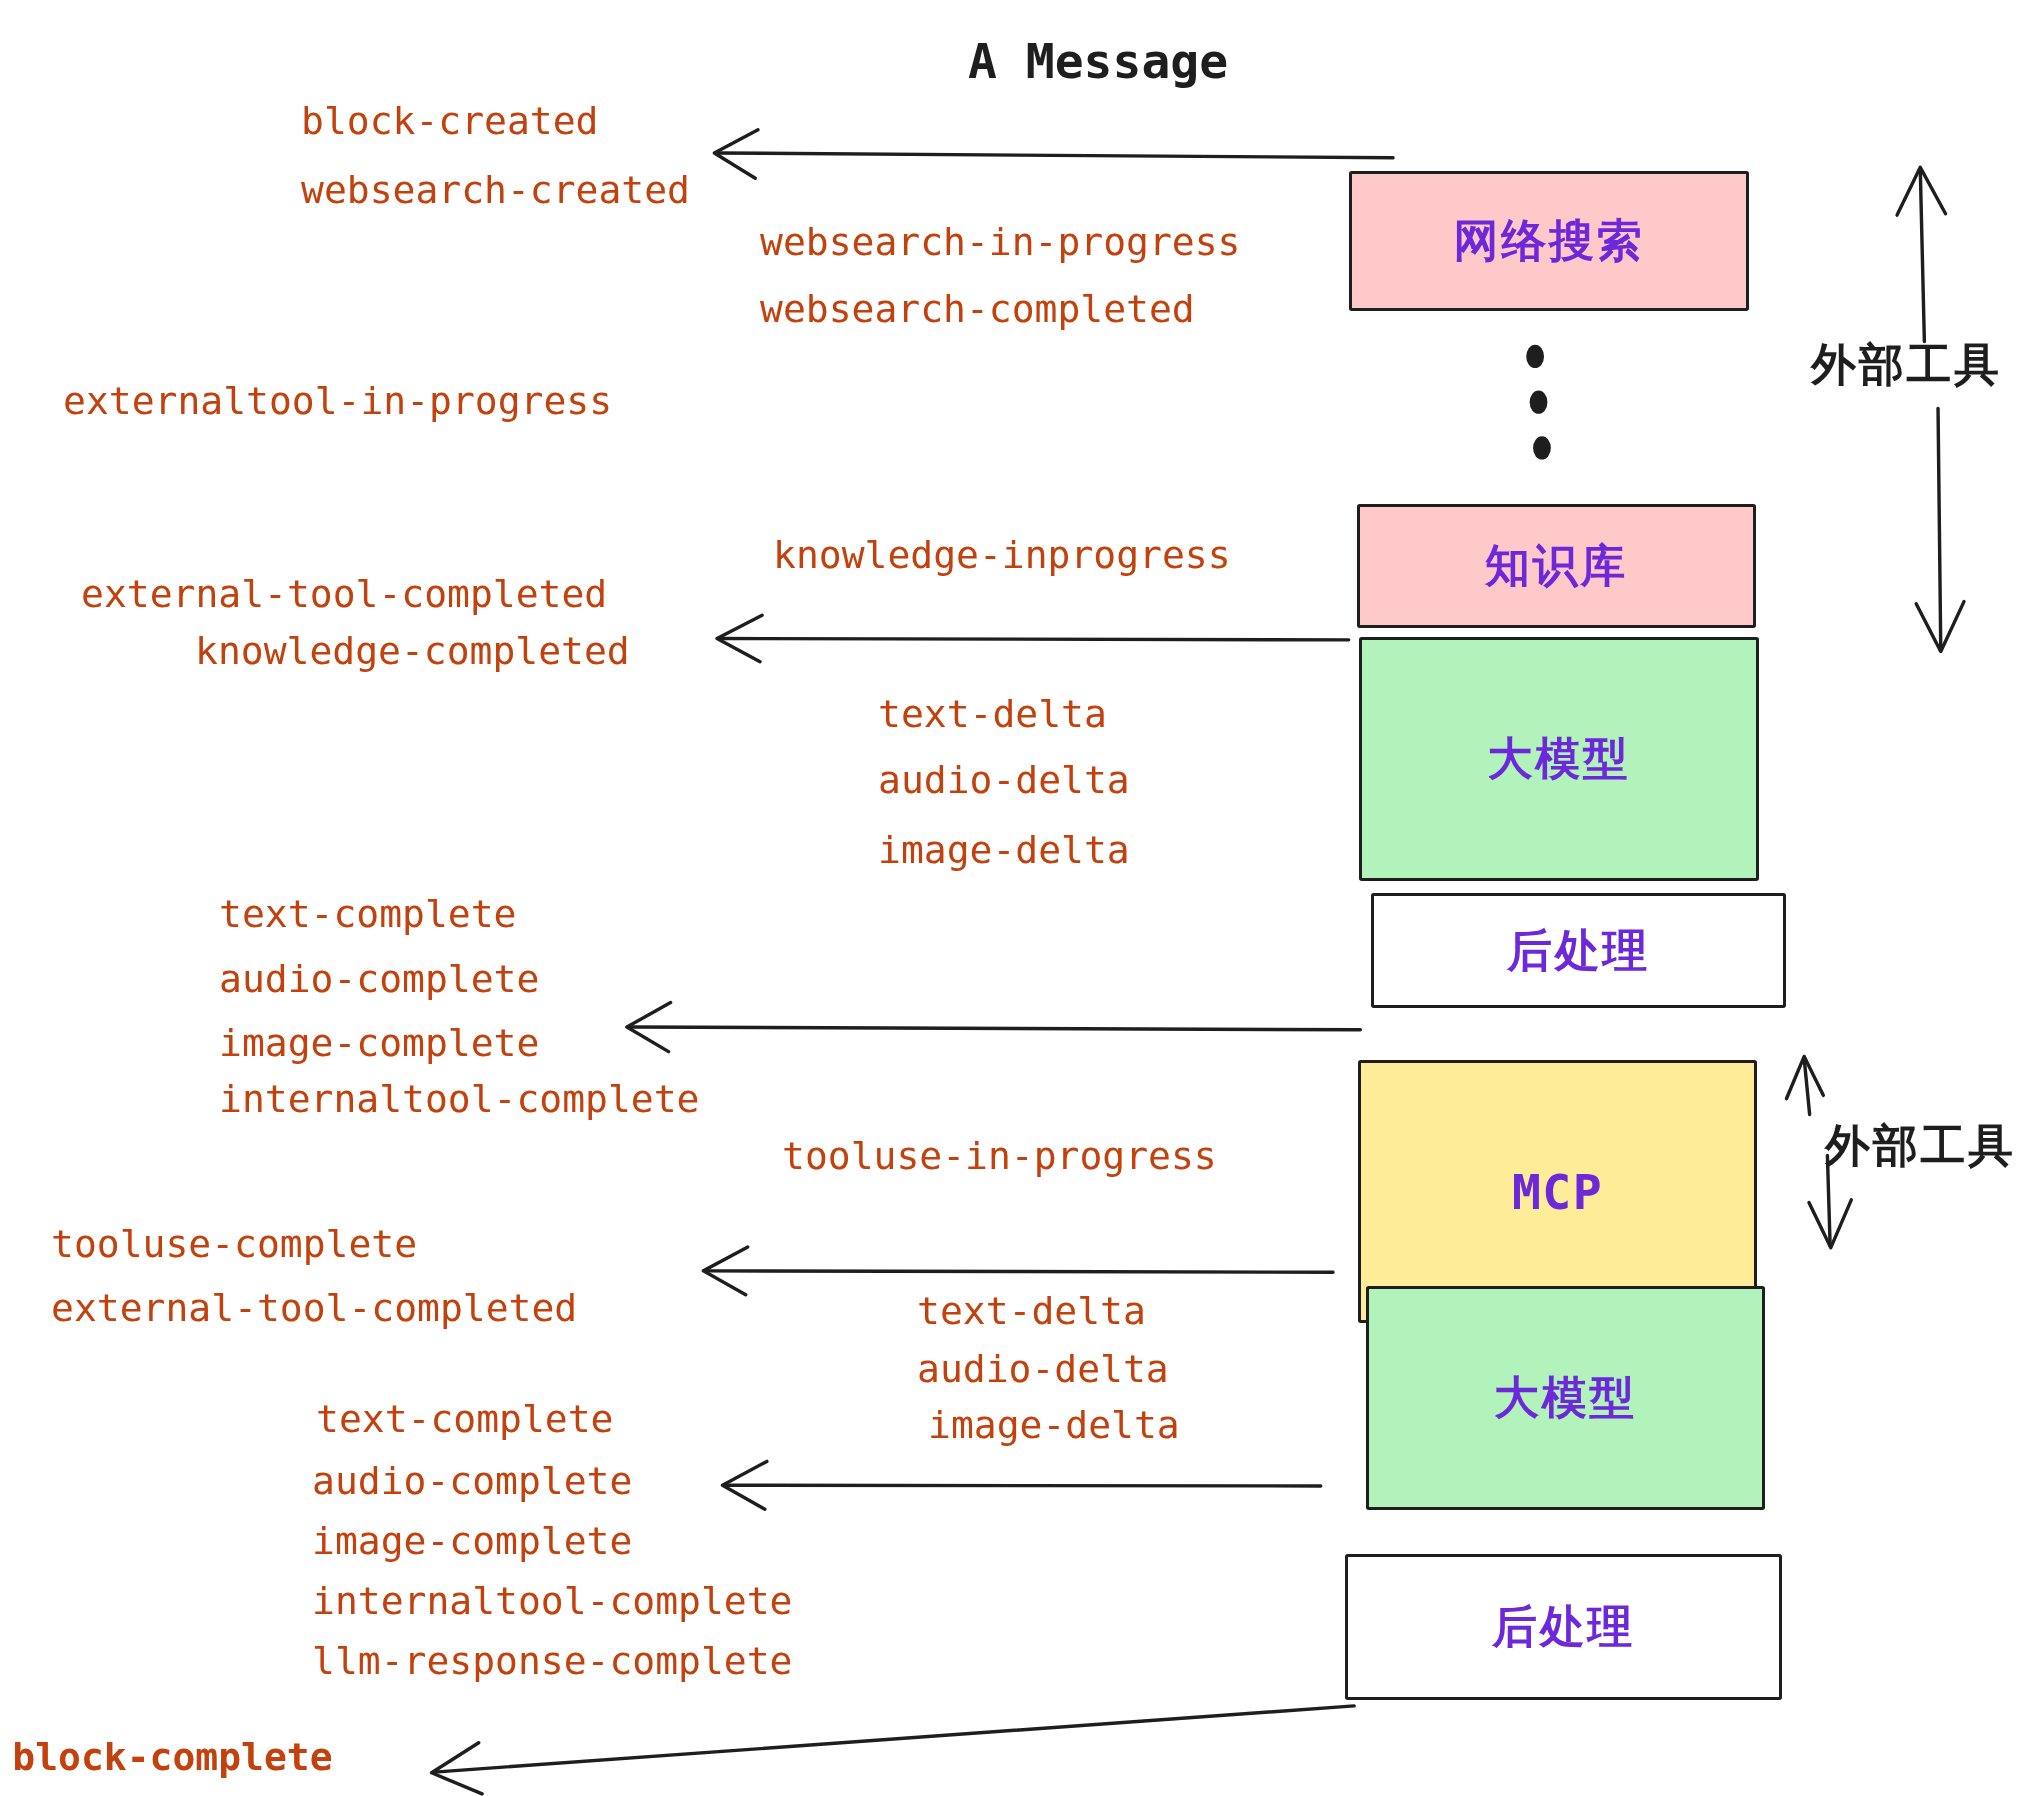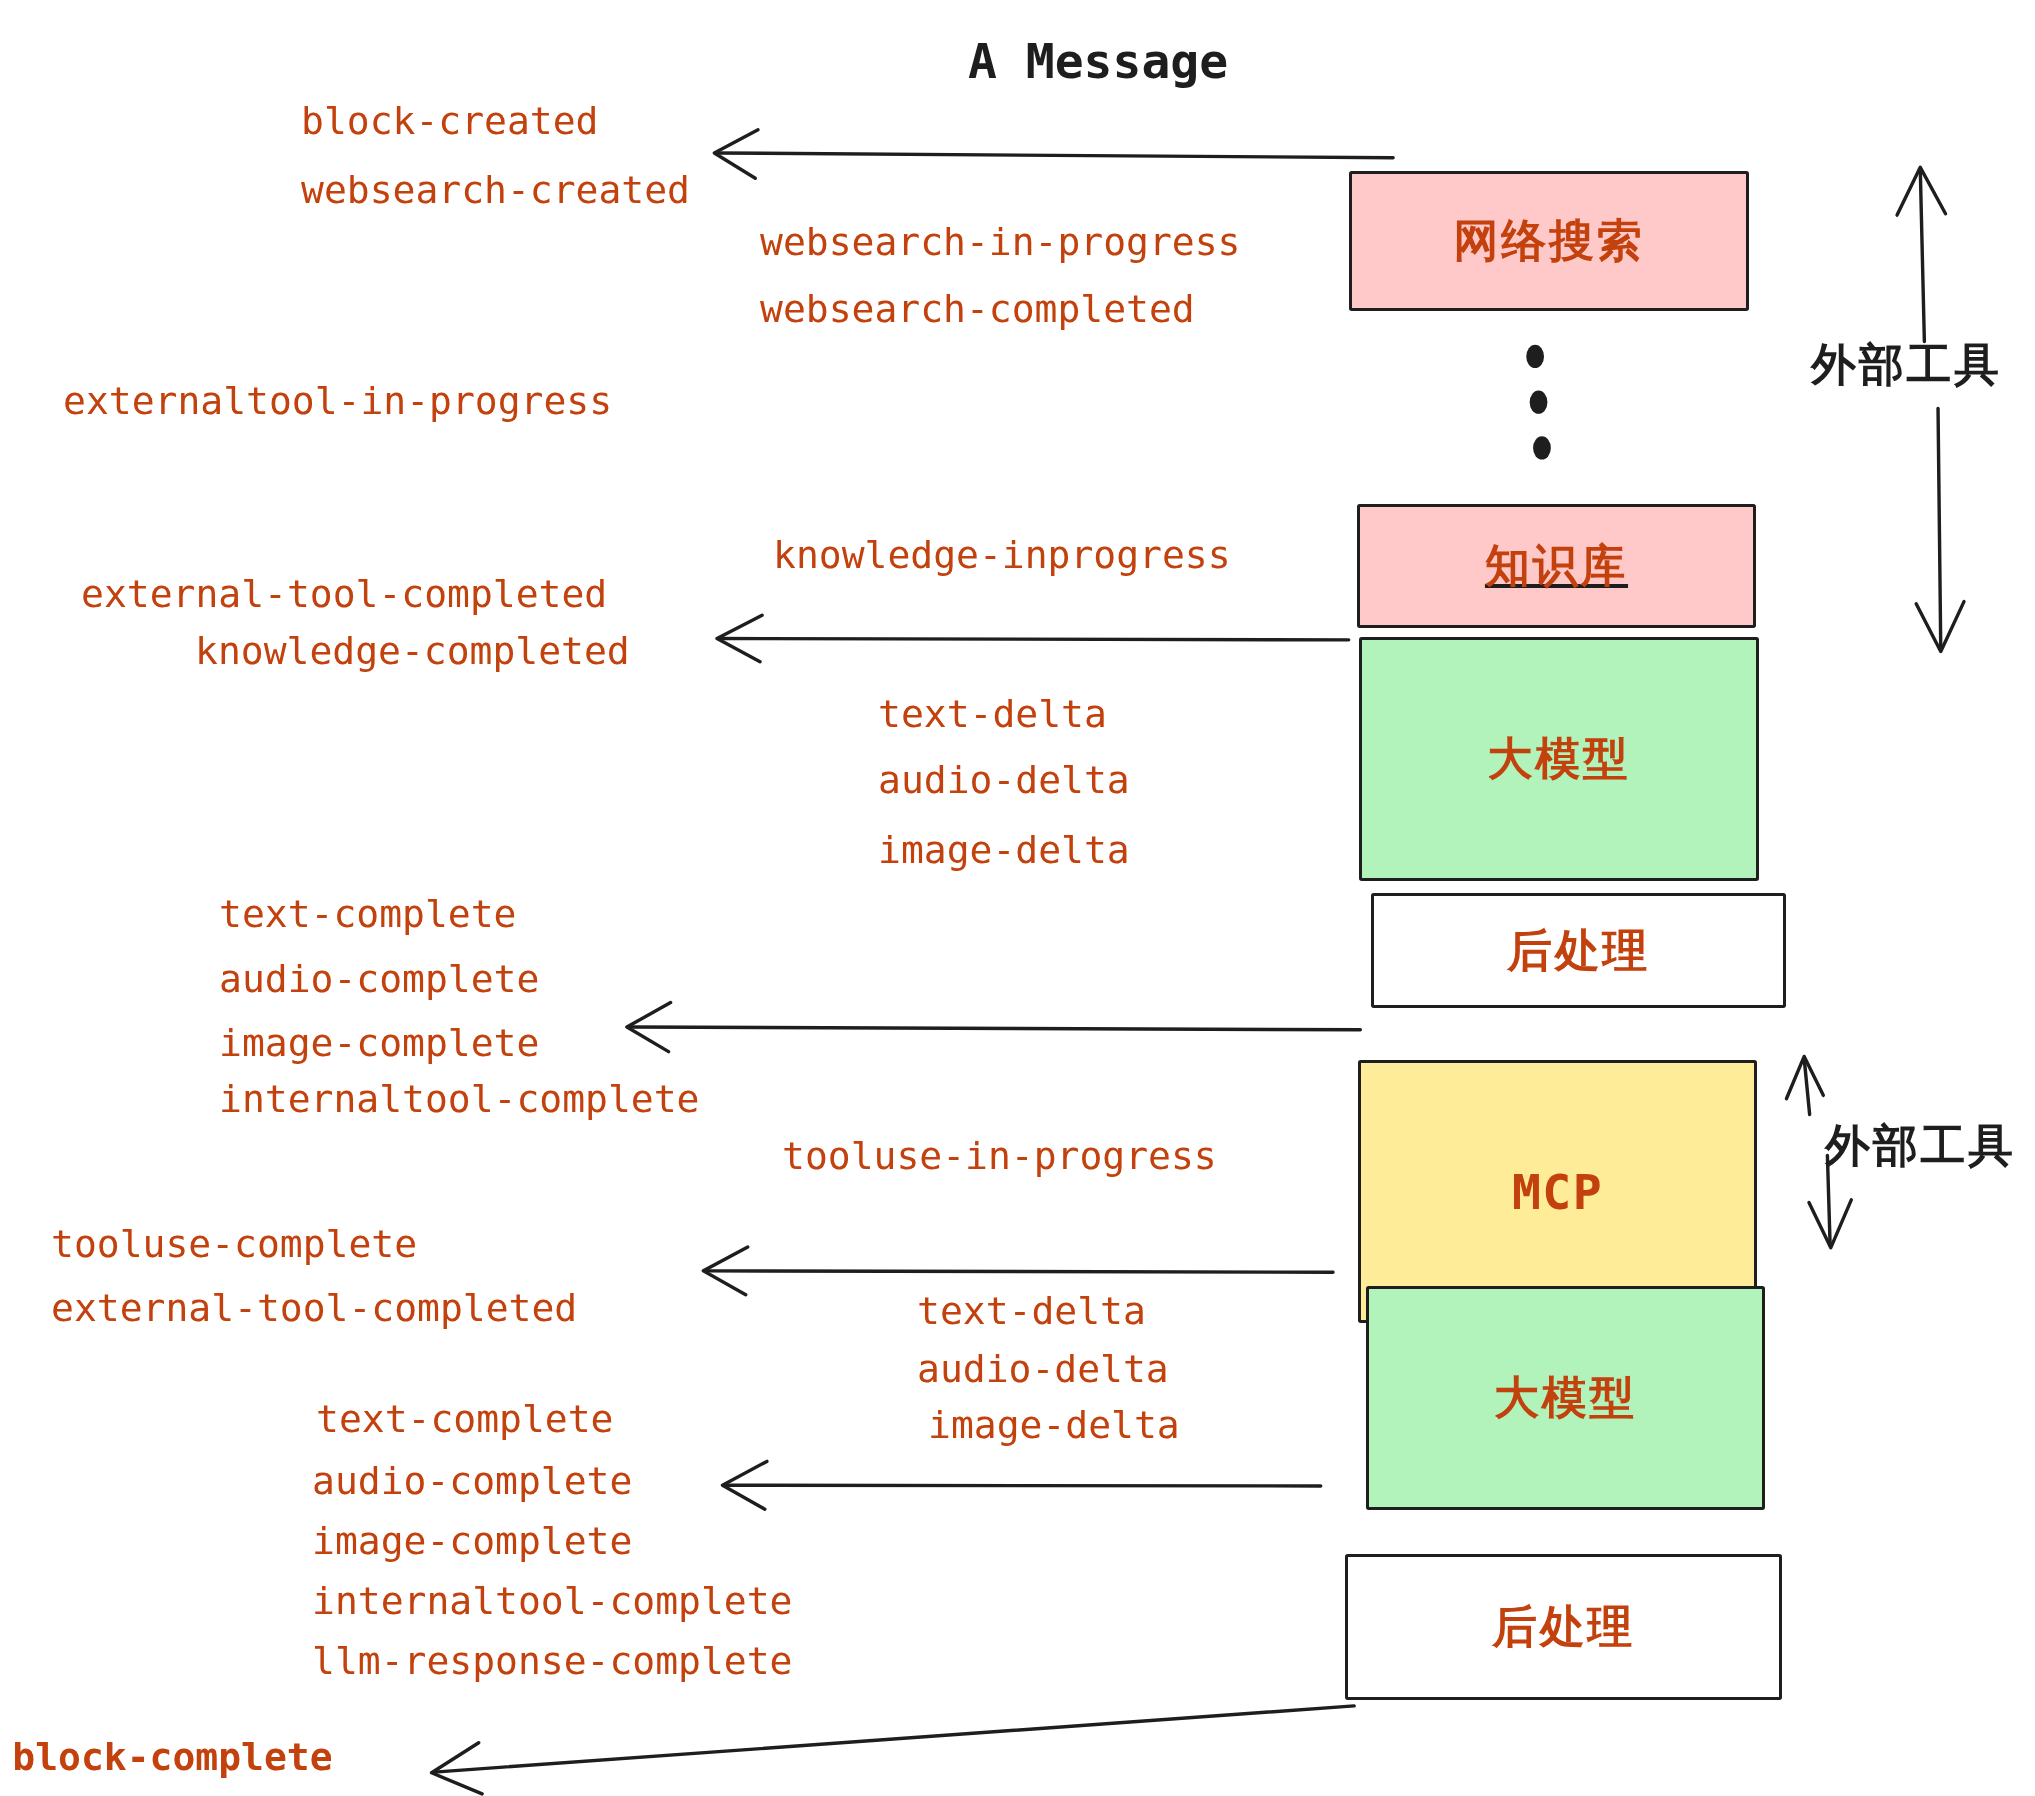--- a/index.html
+++ b/index.html
@@ -3,21 +3,21 @@
 <meta charset="utf-8">
 <style>
   html,body{margin:0;padding:0;background:#ffffff;}
   .canvas{position:relative;width:2035px;height:1796px;background:#ffffff;overflow:hidden;
           font-family:"DejaVu Sans Mono","Liberation Mono",monospace;color:#1e1e1e;}
   .title{position:absolute;font-size:48px;font-weight:600;white-space:nowrap;}
   .lbl{position:absolute;font-size:38px;line-height:1.05;white-space:nowrap;color:#c2410c;}
   .box{position:absolute;border:3.4px solid #1e1e1e;border-radius:2.7px;display:flex;
        align-items:center;justify-content:center;box-sizing:border-box;}
   .box-label{font-family:"DejaVu Sans","Liberation Sans",sans-serif;font-size:45px;font-weight:600;
-             letter-spacing:2.7px;color:#c2410c;white-space:nowrap;}
+             letter-spacing:2.7px;color:#6d28d9;white-space:nowrap;}
   .box-label.mono{font-family:"DejaVu Sans Mono","Liberation Mono",monospace;font-size:48px;font-weight:600;letter-spacing:1.4px;}
   .cjk{position:absolute;font-family:"DejaVu Sans","Liberation Sans",sans-serif;font-size:45px;
        font-weight:600;letter-spacing:2.7px;white-space:nowrap;color:#1e1e1e;}
   svg.overlay{position:absolute;left:0;top:0;pointer-events:none;}
   .stroke{stroke:#1e1e1e;stroke-width:5;fill:none;stroke-linecap:round;stroke-linejoin:round;}
   .fillink{fill:#1e1e1e;stroke:none;}
 </style>
 </head>
 <body>
 
@@ -78,21 +78,21 @@
       <ellipse class="fillink" cx="2253" cy="589" rx="13" ry="17"></ellipse>
       <ellipse class="fillink" cx="2258" cy="656" rx="13" ry="17"></ellipse>
     </g>
   </svg>
 
   <div class="title" style="left:968px;top:33px;">A Message</div>
 
   <div class="box" style="left: 1349px; top: 171px; width: 400px; height: 140px; background: rgb(255, 201, 201);">
     <span class="box-label">网络搜索</span>
   </div>
-  <div class="box" style="left: 1357px; top: 504px; width: 399px; height: 124px; background: rgb(255, 201, 201); text-decoration: underline;">
+  <div class="box" style="left: 1357px; top: 504px; width: 399px; height: 124px; background: rgb(255, 201, 201);">
     <span class="box-label">知识库</span>
   </div>
   <div class="box" style="left: 1359px; top: 637px; width: 400px; height: 244px; background: rgb(178, 242, 187);">
     <span class="box-label">大模型</span>
   </div>
   <div class="box" style="left: 1371px; top: 893px; width: 415px; height: 115px; background: rgb(255, 255, 255);">
     <span class="box-label">后处理</span>
   </div>
   <div class="box" style="left: 1358px; top: 1060px; width: 399px; height: 263px; background: rgb(255, 236, 153);">
     <span class="box-label mono">MCP</span>

